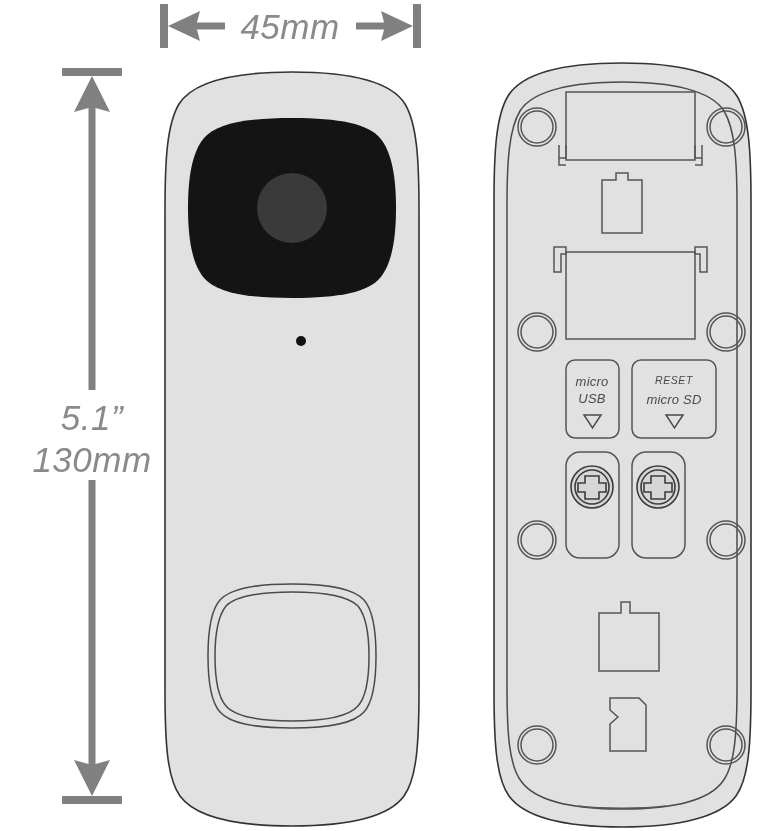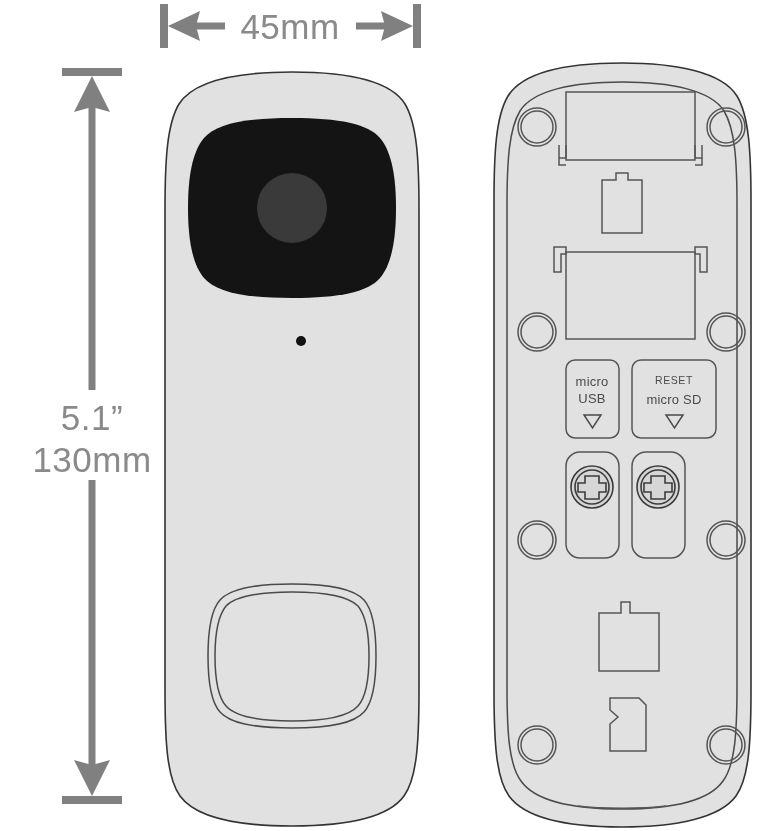--- a/index.html
+++ b/index.html
@@ -12,20 +12,21 @@
     width: 769px;
     height: 831px;
     overflow: hidden;
     font-family: "Liberation Sans", sans-serif;
   }
   #diagram-root {
     position: relative;
     width: 769px;
     height: 831px;
     background: #ffffff;
+    font-style: italic;
   }
   svg#product-diagram {
     display: block;
     width: 769px;
     height: 831px;
   }
   .dim-line   { stroke: #808080; stroke-width: 7; fill: none; }
   .dim-cap    { stroke: #808080; stroke-width: 8; fill: none; stroke-linecap: butt; }
   .dim-arrow  { fill: #808080; stroke: none; }
   .dim-text {

